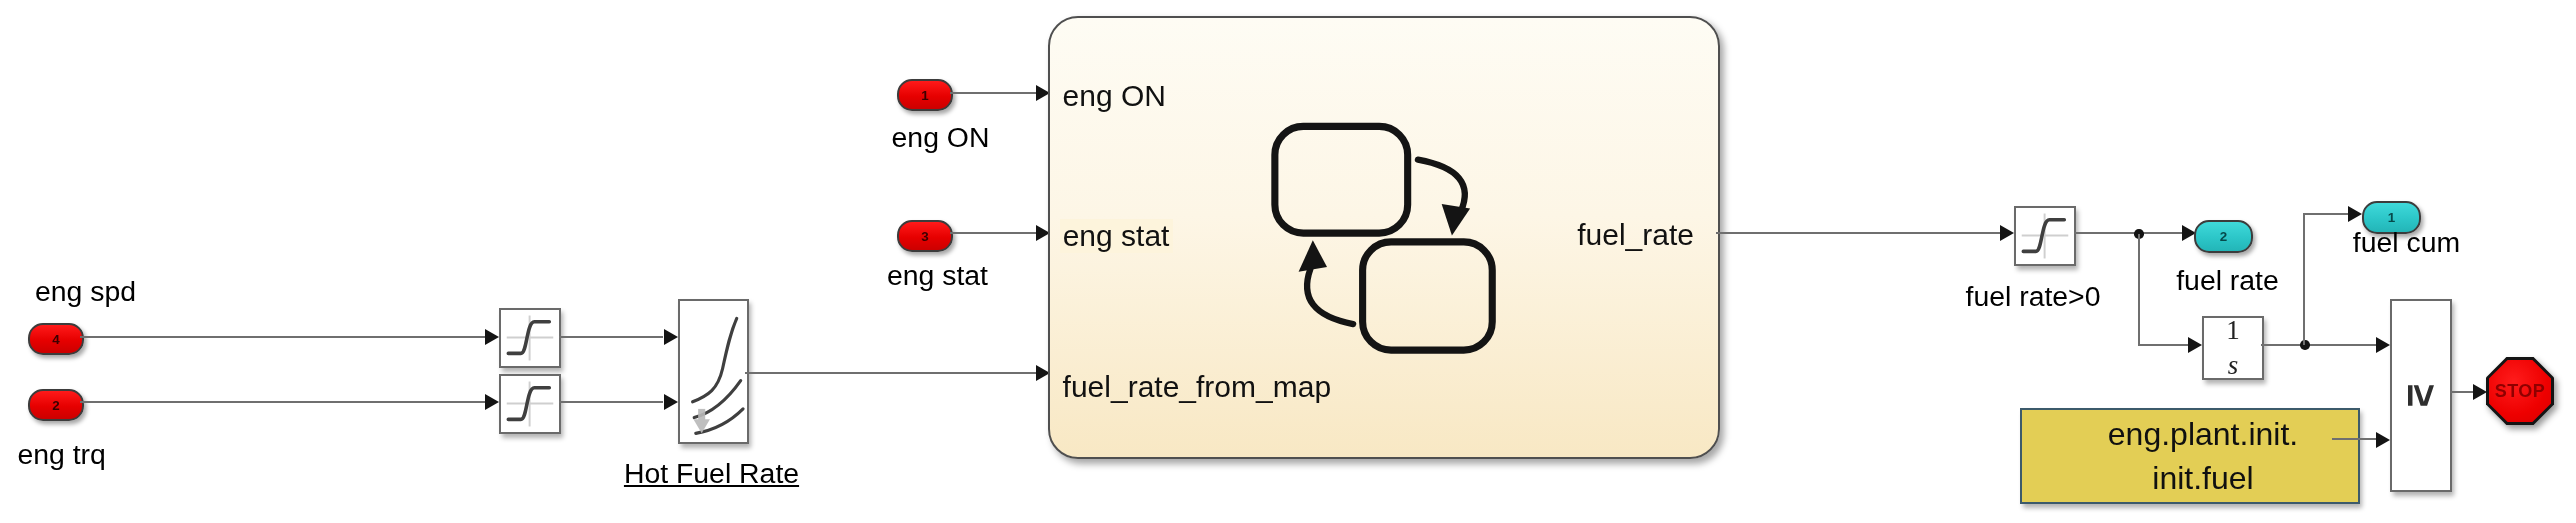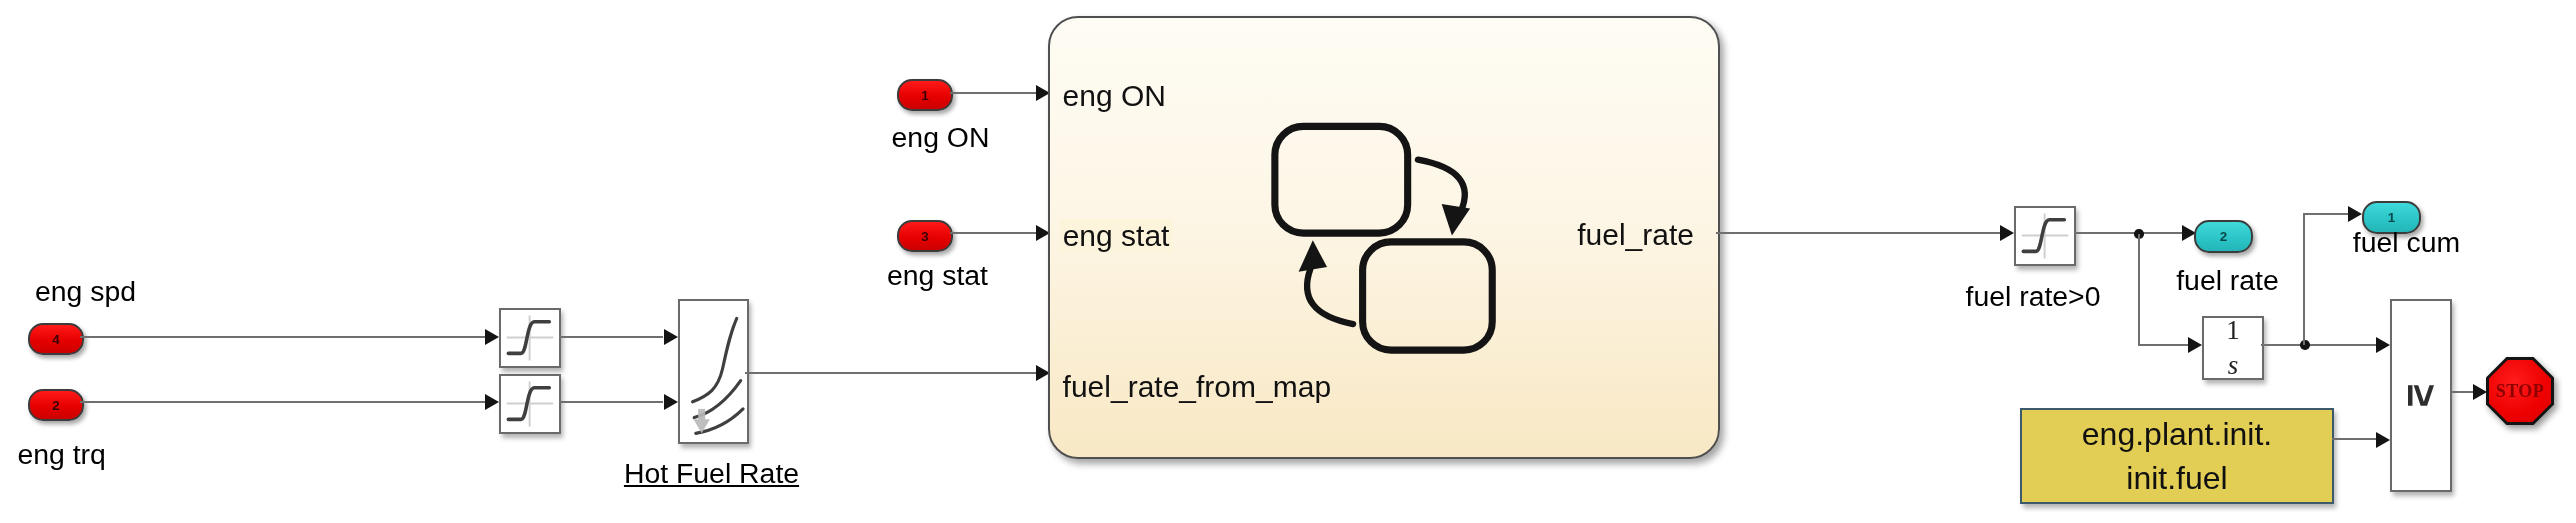--- a/index.html
+++ b/index.html
@@ -50,29 +50,30 @@
   
   .relop{display:flex;align-items:center;justify-content:center;height:100%;}
   .relop span{display:block;transform:rotate(90deg);font-size:41px;color:#2e2e2e;font-weight:bold;}
   
   .octa{position:absolute;filter:drop-shadow(3.2px 4px 3.2px rgba(0,0,0,0.4));}
   .octa .o1{width:68px;height:68px;background:#141414;
     clip-path:polygon(30% 0,70% 0,100% 30%,100% 70%,70% 100%,30% 100%,0 70%,0 30%);
     display:flex;align-items:center;justify-content:center;}
   .octa .o2{width:62px;height:62px;background:radial-gradient(circle at 40% 35%,#ff1c1c 0%,#ee0000 60%,#d80000 100%);
     clip-path:polygon(30% 0,70% 0,100% 30%,100% 70%,70% 100%,30% 100%,0 70%,0 30%);
-    display:flex;align-items:center;justify-content:center;font-family:Liberation Serif, serif;}
+    display:flex;align-items:center;justify-content:center;}
   .octa .txt{font-size:18px;font-weight:bold;color:#8f0000;letter-spacing:0.4px;}
   
   .const{
     position:absolute;left:2020px;top:408px;width:310px;height:92px;
     background:#e3ce55;border:2.4px solid #3c5a6b;
     display:flex;flex-direction:column;align-items:center;justify-content:center;
     font-size:32px;line-height:44px;color:#101010;
     box-shadow:3.2px 4px 4.7px rgba(0,0,0,0.30);
+    padding-left:26px;
   }
 </style>
 </head>
 <body>
 
 <div class="canvas">
 
   <div class="label" style="left:20px;top:275px;margin-left:15px;">eng spd</div>
   <div class="port in" style="left:28px;top:323px;width:52px;height:28.4px;">
     <span>4</span>

